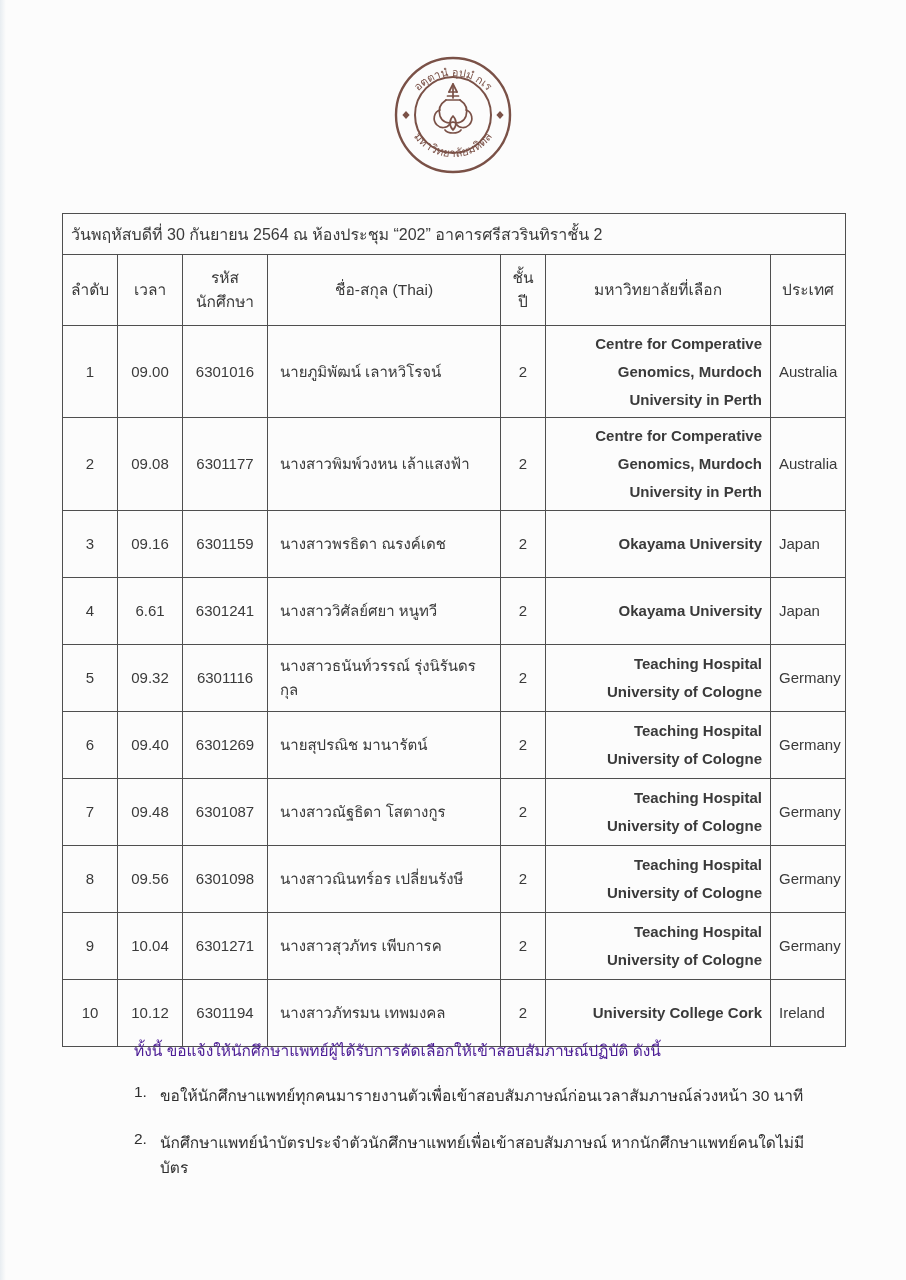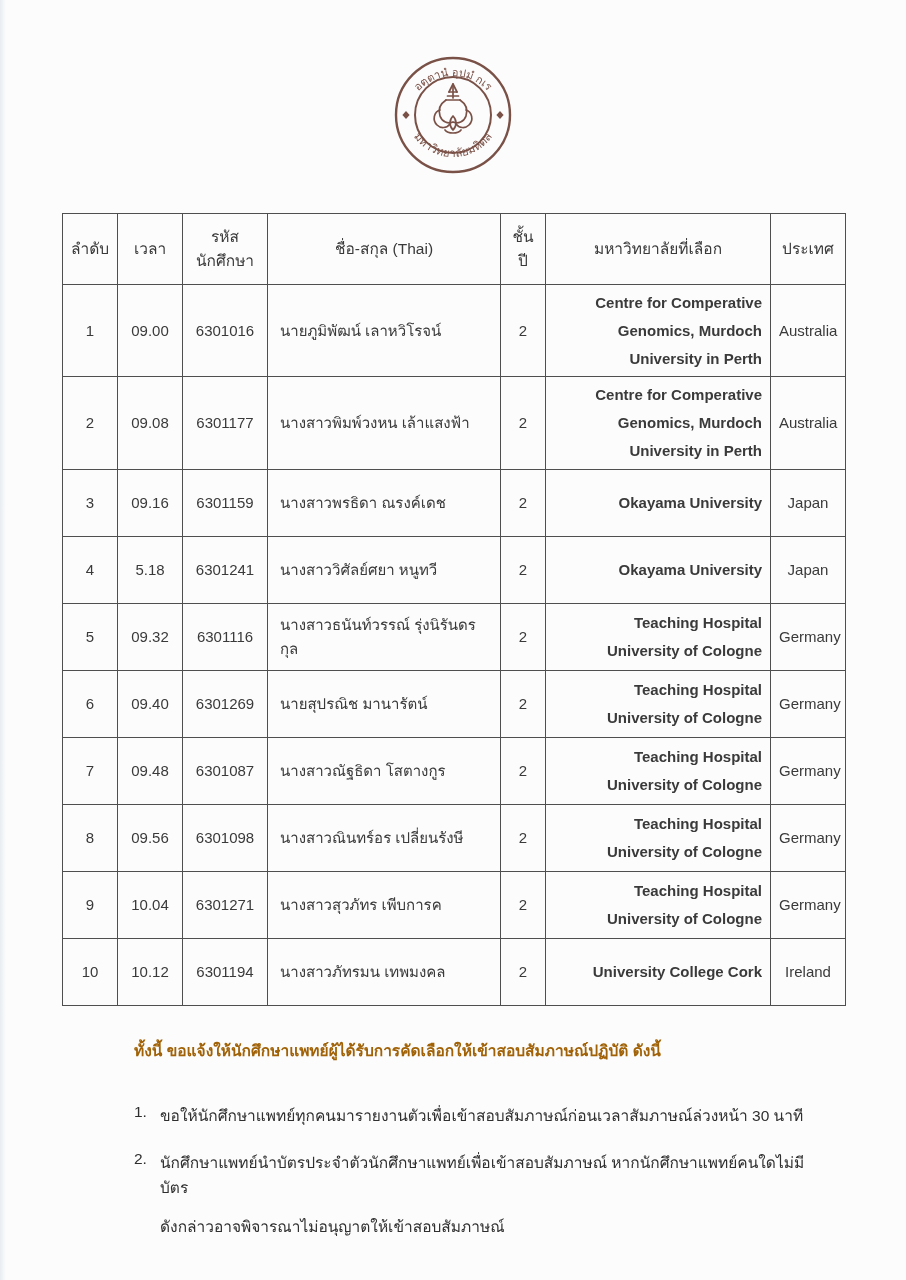--- a/index.html
+++ b/index.html
@@ -45,29 +45,29 @@
     padding:2px 4px;
   }
   .sched td{
     font-size:15px;
     padding:4px 8px;
     text-align:center;
     height:58px;
   }
   .sched td.c-name{ text-align:left;padding-left:12px; }
   .sched td.c-univ{ text-align:right;padding-left:12px;line-height:1.85;font-weight:bold; }
-  .sched td.c-country{ text-align:center; }
+  .sched td.c-country{ text-align:left; }
   .notes{
     position:absolute;left:134px;top:1038px;width:690px;
     font-size:15.5px;color:#2f2f2f;
   }
   .notes-intro{
-    font-weight:bold;
-    color:#a16207;
-    margin-bottom:40px;
+    font-weight:normal;
+    color:#4c1d95;
+    margin-bottom:20px;
   }
   .note-item{
     display:flex;
     margin-bottom:22px;
   }
   .note-no{
     width:26px;flex:0 0 26px;
   }
   .note-line{ margin-bottom:14px; }
   .note-line:last-child{ margin-bottom:0; }
@@ -116,20 +116,23 @@
     <colgroup>
       <col style="width:55px">
         <col style="width:65px">
         <col style="width:85px">
       <col style="width:233px">
         <col style="width:45px">
         <col style="width:225px">
       <col style="width:75px">
     </colgroup>
     <thead>
+      <tr>
+        <th class="title-cell" colspan="7">วันพฤหัสบดีที่ 30 กันยายน 2564 ณ ห้องประชุม “202” อาคารศรีสวรินทิราชั้น 2</th>
+      </tr>
       <tr class="head-row">
         <th>ลำดับ</th>
         <th>เวลา</th>
         <th>รหัส
 นักศึกษา</th>
         <th>ชื่อ-สกุล (Thai)</th>
         <th>ชั้น
 ปี</th>
         <th>มหาวิทยาลัยที่เลือก</th>
         <th>ประเทศ</th>
@@ -158,21 +161,21 @@
           <td class="c-no">3</td>
           <td class="c-time">09.16</td>
           <td class="c-id">6301159</td>
           <td class="c-name">นางสาวพรธิดา ณรงค์เดช</td>
           <td class="c-year">2</td>
           <td class="c-univ">Okayama University</td>
           <td class="c-country">Japan</td>
         </tr>
         <tr>
           <td class="c-no">4</td>
-          <td class="c-time">5.18</td>
+          <td class="c-time">6.61</td>
           <td class="c-id">6301241</td>
           <td class="c-name">นางสาววิศัลย์ศยา หนูทวี</td>
           <td class="c-year">2</td>
           <td class="c-univ">Okayama University</td>
           <td class="c-country">Japan</td>
         </tr>
         <tr>
           <td class="c-no">5</td>
           <td class="c-time">09.32</td>
           <td class="c-id">6301116</td>
@@ -234,17 +237,16 @@
     <div class="note-item">
       <div class="note-no">1.</div>
       <div class="note-text">
         <div class="note-line">ขอให้นักศึกษาแพทย์ทุกคนมารายงานตัวเพื่อเข้าสอบสัมภาษณ์ก่อนเวลาสัมภาษณ์ล่วงหน้า 30 นาที</div>
       </div>
     </div>
     <div class="note-item">
       <div class="note-no">2.</div>
       <div class="note-text">
         <div class="note-line">นักศึกษาแพทย์นำบัตรประจำตัวนักศึกษาแพทย์เพื่อเข้าสอบสัมภาษณ์ หากนักศึกษาแพทย์คนใดไม่มีบัตร</div>
-        <div class="note-line">ดังกล่าวอาจพิจารณาไม่อนุญาตให้เข้าสอบสัมภาษณ์</div>
       </div>
     </div>
   </div>
 </div>
 
 </body></html>

